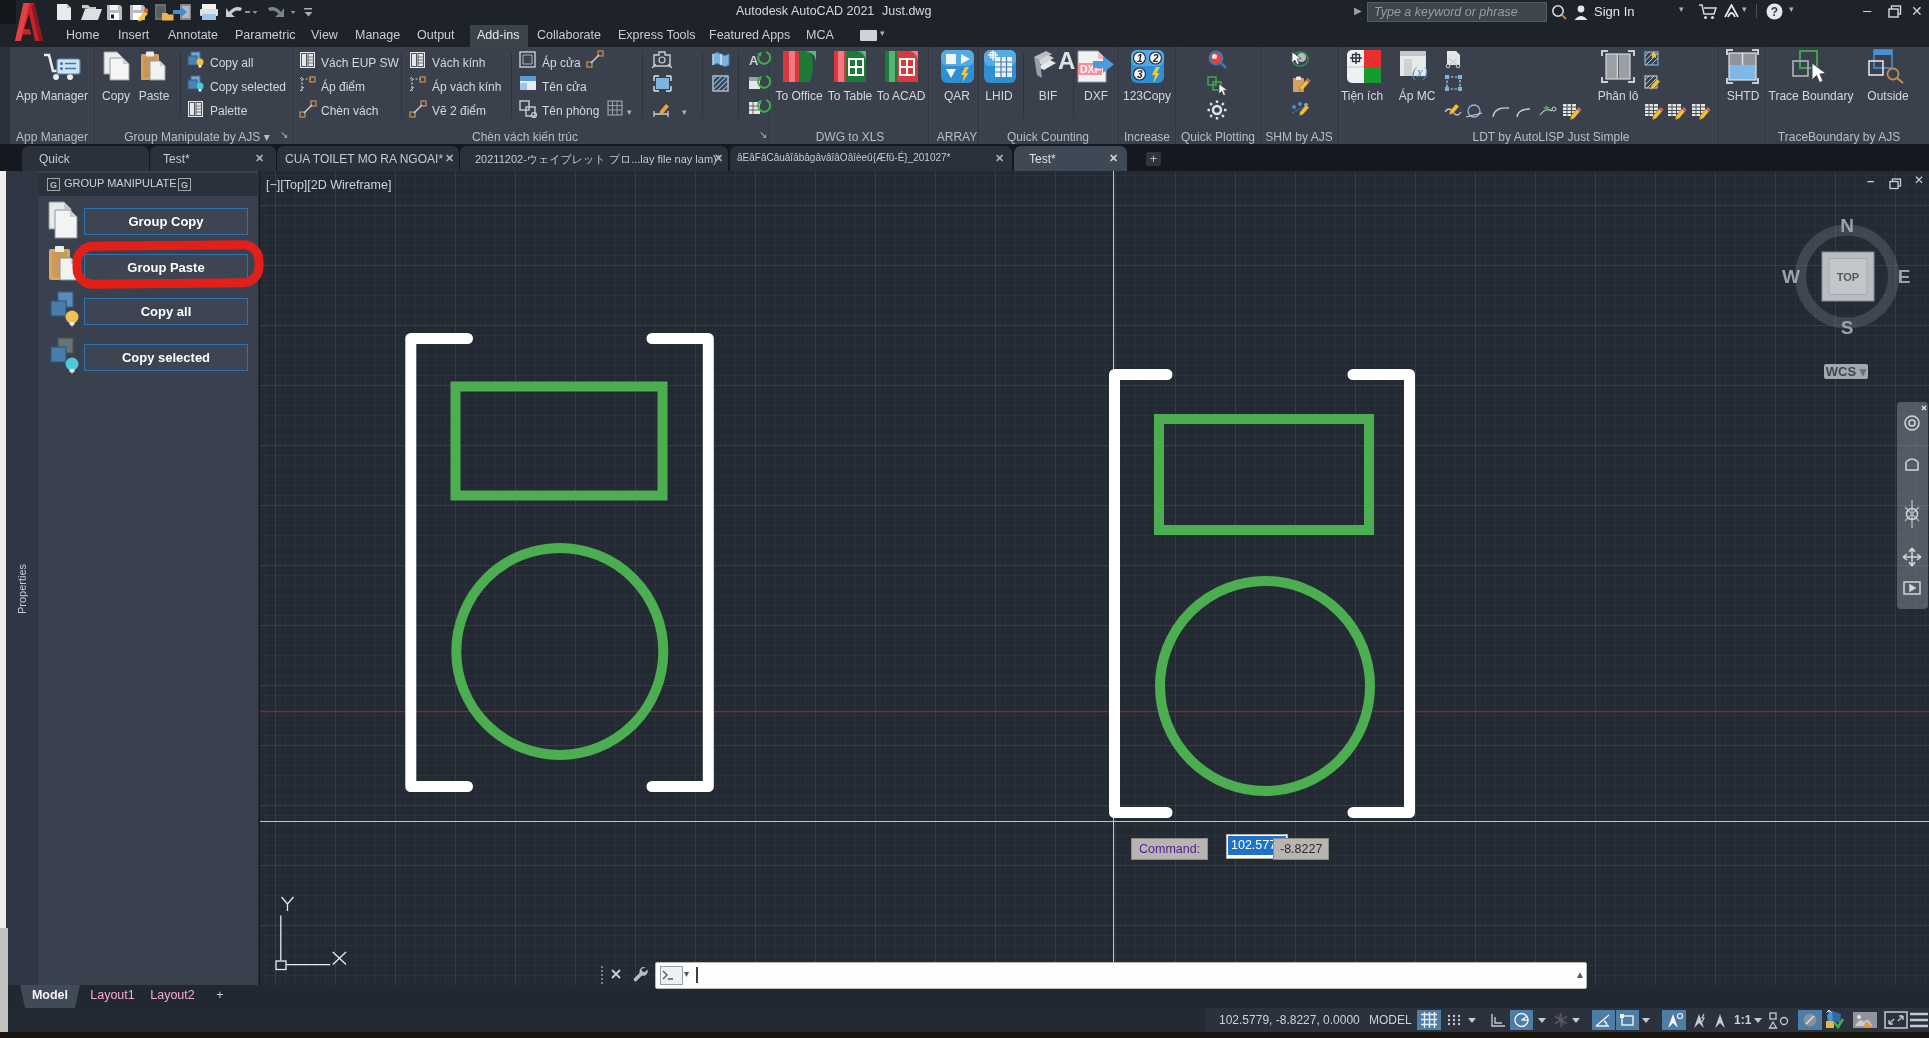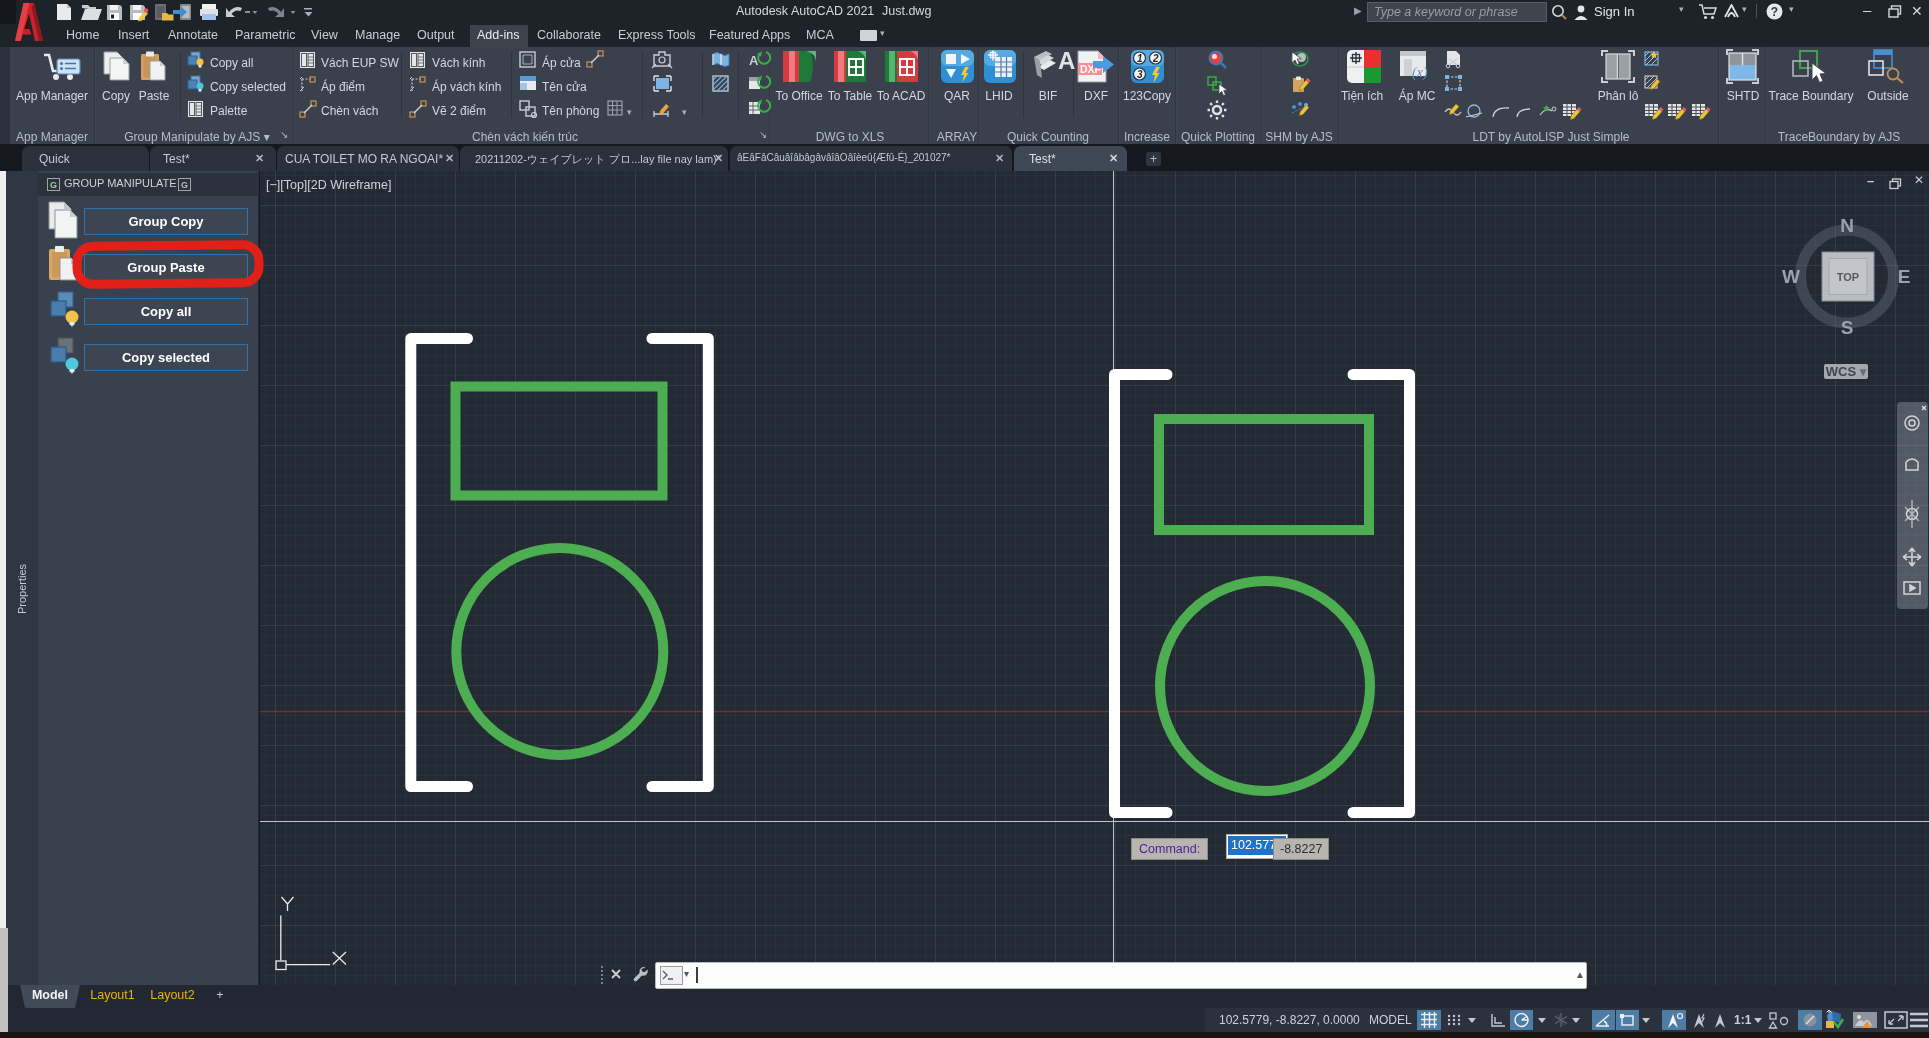--- a/index.html
+++ b/index.html
@@ -32,21 +32,21 @@
 background-position:15px 34px,15px 34px,5px 4px,5px 4px;}
 
 #sidebar{left:6px;top:171px;width:32px;height:814px;background:#2f3744;}
 #palette{left:38px;top:171px;width:220px;height:814px;background:#39414e;border-right:1px solid #232931;}
 #palhead{position:absolute;left:0;top:2px;width:221px;height:23px;background:#2b323c;}
 .pbtn{position:absolute;left:46px;width:162px;height:25px;border:1px solid #2e73ad;background:#3d4553;color:#fff;font-weight:bold;font-size:13px;text-align:center;line-height:25px;}
 
 #modelrow{left:0;top:985px;width:1929px;height:23px;background:#222831;}
 #statusrow{left:0;top:1008px;width:1929px;height:24px;background:#242a34;}
 #bottomstrip{left:0;top:1032px;width:1929px;height:6px;background:#1a150f;}
-.mtab2{position:absolute;top:0;height:23px;white-space:nowrap;border-radius:0 0 7px 7px;font-size:12.5px;color:#eab308;text-align:center;line-height:21px;clip-path:polygon(0 0,100% 0,calc(100% - 5px) 100%,5px 100%);}
+.mtab2{position:absolute;top:0;height:23px;white-space:nowrap;border-radius:0 0 7px 7px;font-size:12.5px;color:#f9a8d4;text-align:center;line-height:21px;clip-path:polygon(0 0,100% 0,calc(100% - 5px) 100%,5px 100%);}
 </style>
 </head>
 <body>
 <div id="stage">
 <div class="abs" id="titlebar">
  <div class="abs" style="left:0;top:0;width:16px;height:24px;background:#14171b"></div>
 
  <svg class="abs" style="left:52px;top:2px" width="260" height="20" viewBox="0 0 260 20">
 
   <path d="M5 2 h10 l4 4 v12 h-14 z" fill="#e9eaeb"></path>

